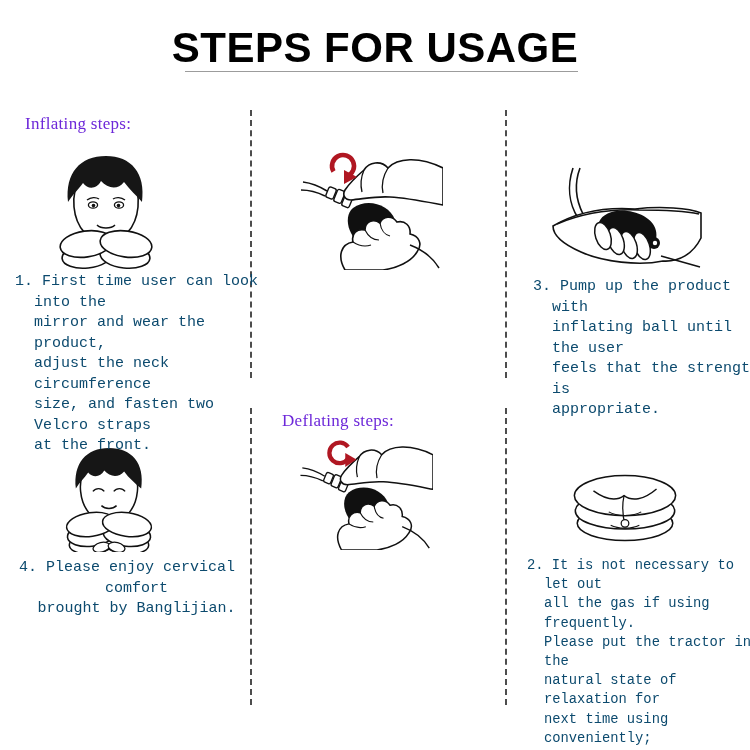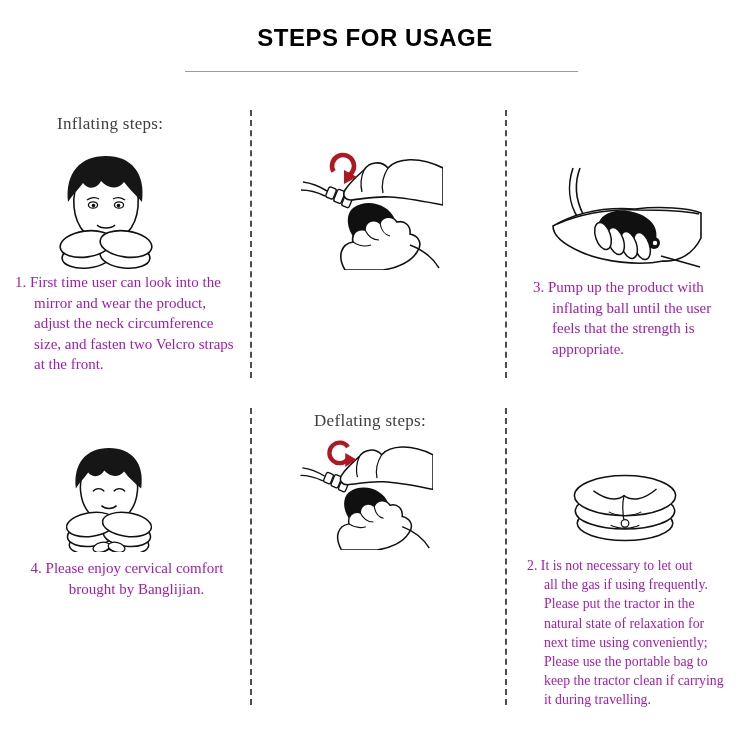--- a/index.html
+++ b/index.html
@@ -1,30 +1,30 @@
 <!DOCTYPE html>
 <html><head>
 <meta charset="utf-8">
 <style>
   html,body{margin:0;padding:0;background:#ffffff;}
   .page{position:relative;width:750px;height:750px;background:#ffffff;overflow:hidden;
         font-family:"Liberation Serif",serif;color:#141414;}
   .title{position:absolute;top:24px;left:0;width:750px;text-align:center;
-         font-family:"Liberation Sans",sans-serif;font-weight:700;font-size:24px;
+         font-family:"Liberation Sans",sans-serif;font-weight:700;font-size:42px;
          letter-spacing:0.5px;color:#000;}
   .title-rule{position:absolute;top:71px;left:185px;width:393px;height:1px;background:#9c9c9c;}
   .vdiv{position:absolute;width:0;border-left:2px dashed #4d4d4d;}
   .v-r1{top:110px;height:268px;}
   .v-r2{top:408px;height:297px;}
   .v-c1{left:250px;} .v-c2{left:505px;}
-  .section-label{position:absolute;font-size:17px;color:#404040;letter-spacing:0.3px;margin-left:32px;}
+  .section-label{position:absolute;font-size:17px;color:#6d28d9;letter-spacing:0.3px;}
   .lbl-inflate{left:25px;top:114px;}
   .lbl-deflate{left:282px;top:411px;text-align:center;}
   .step-text{position:absolute;white-space:pre-line;font-size:15px;line-height:20.5px;
-             padding-left:19px;text-indent:-19px;color:#a21caf;}
+             padding-left:19px;text-indent:-19px;color:#0c4a6e;font-family:Liberation Mono, monospace;}
   .step-text.small{font-size:13.8px;line-height:19.2px;padding-left:17px;text-indent:-17px;}
   .illus{position:absolute;}
   .t-s1{left:15px;top:272px;width:235px;}
   .t-s2{left:267px;top:277px;width:235px;}
   .t-s3{left:533px;top:277px;width:216px;}
   .t-s4{left:0;top:558px;width:235px;text-align:center;}
   .t-d1{left:267px;top:556px;width:235px;}
   .t-d2{left:527px;top:556px;width:222px;}
   svg{display:block;}
 </style>

